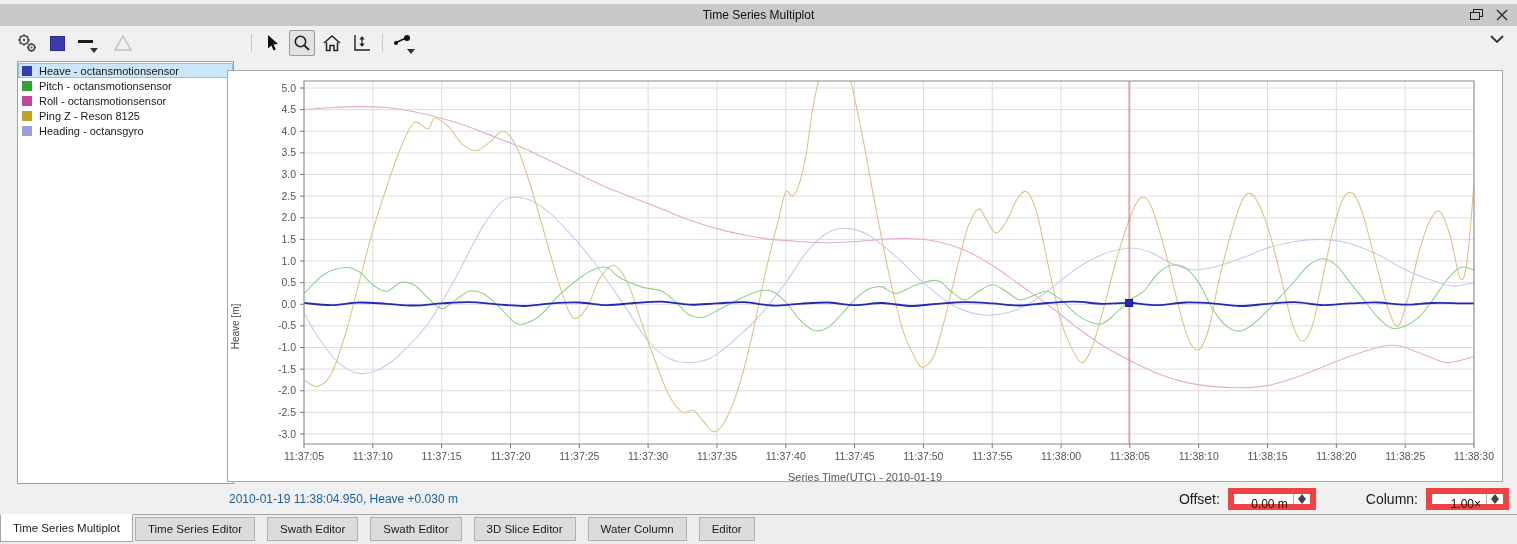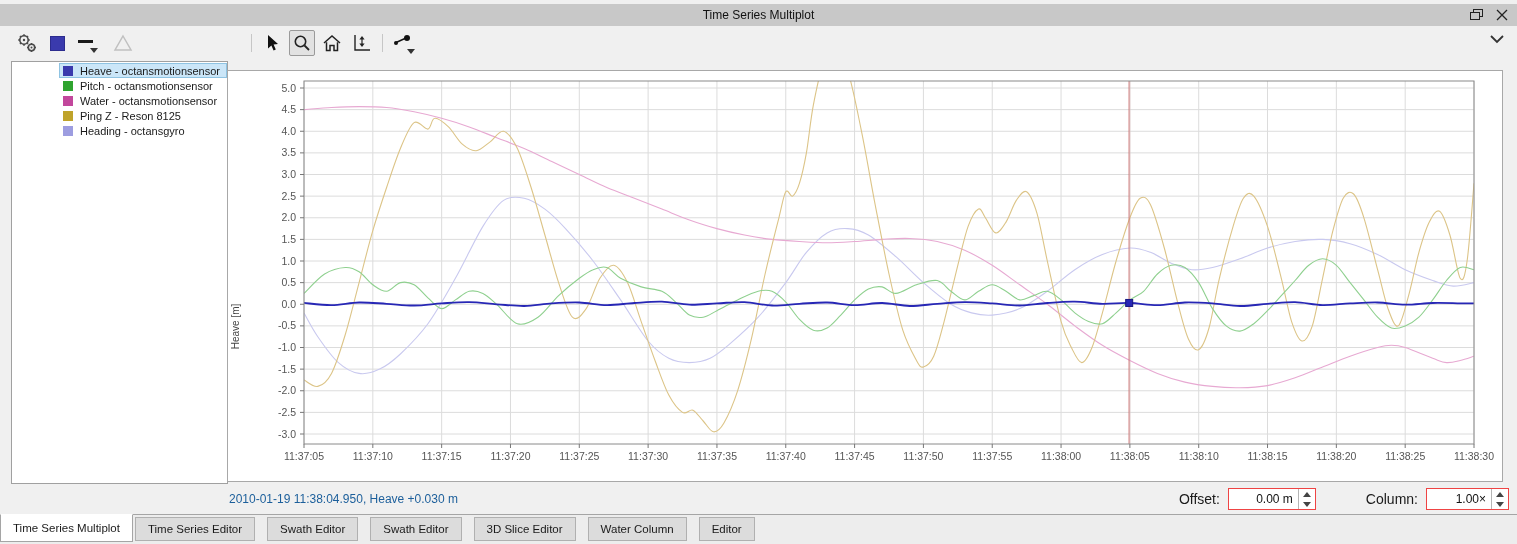--- a/index.html
+++ b/index.html
@@ -24,41 +24,41 @@
   .tool-sep { width:1px; height:18px; background:#c6c6c6; margin:0 5px; }
   .swatch { width:15px; height:15px; background:#3a3aad; border:1px solid #2c2c8e; }
   .linewidth { position:relative; width:18px; height:16px; }
   .linewidth .bar { position:absolute; left:0; top:5px; width:15px; height:3px; background:#1a1a1a; }
   .chev { display:inline-block; width:0; height:0; border-left:4px solid transparent; border-right:4px solid transparent; border-top:5px solid #333; }
   .linewidth .chev, .dotline .chev { position:absolute; right:-2px; bottom:-2px; }
   .dotline { position:relative; width:20px; height:18px; }
   .toolbar-collapse { position:absolute; right:10px; top:32px; }
 
   
-  .legend-panel { position:absolute; left:11px; top:61px; width:217px; height:423px;
-    background:#ffffff; border:1px solid #a0a0a0; overflow:hidden; padding-top:1px;padding-left:47px; }
+  .legend-panel { position:absolute; left:17px; top:61px; width:217px; height:423px;
+    background:#ffffff; border:1px solid #a0a0a0; overflow:hidden; padding-top:1px; }
   .legend-row { display:flex; align-items:center; height:15px; padding:0 2px 0 4px; font-size:11px; color:#1a1a1a; cursor:default; }
   .legend-row.selected { background:#cbe6f8; outline:1px solid #8fc3e2; outline-offset:-1px; }
   .legend-swatch { width:10px; height:10px; margin-right:7px; flex:0 0 auto; }
 
   
   .chart-panel { position:absolute; left:227px; top:70px; width:1276px; height:412px;
     background:#ffffff; border:1px solid #a8a8a8; overflow:hidden; }
   .chart-panel svg { position:absolute; left:0; top:0; }
   .ylabel { position:absolute; left:-25px; top:250px; transform:rotate(-90deg); transform-origin:center;
     font-size:10px; color:#444; width:64px; text-align:center; }
   .xlabel { position:absolute; left:0; width:100%; top:400px; text-align:center; font-size:11px; color:#555; }
 
   
   .statusbar { position:absolute; left:0; top:484px; width:100%; height:30px; background:#f0f0f0;
     display:flex; align-items:center; }
   .readout { margin-left:229px; font-size:12px; color:#1c5f9b; }
   .sb-controls { position:absolute; right:8px; display:flex; align-items:center; gap:8px; }
   .sb-controls label { font-size:14px; color:#1a1a1a; }
-  .spin { display:inline-flex; width:88px; height:22px; background:#fff; border:1px solid #ef4444; }
+  .spin { display:inline-flex; width:88px; height:22px; background:#fff; border:6px solid #ef4444; }
   .spin.narrow { width:83px; }
   .spin-val { flex:1; font-size:12px; color:#111; text-align:right; line-height:20px; padding-right:5px; }
   .spin-btns { width:17px; border-left:1px solid #b5b5b5; display:flex; flex-direction:column; }
   .spin-up,.spin-dn { flex:1; display:flex; align-items:center; justify-content:center; cursor:default; }
   .tri-up { width:0;height:0;border-left:4px solid transparent;border-right:4px solid transparent;border-bottom:5px solid #444; }
   .tri-dn { width:0;height:0;border-left:4px solid transparent;border-right:4px solid transparent;border-top:5px solid #444; }
   .spacer34 { width:34px; }
 
   
   .tabbar { position:absolute; left:0; top:514px; width:100%; height:30px; background:#ededed;
@@ -172,21 +172,21 @@
         <div class="legend-row selected">
           <span class="legend-swatch" style="background: rgb(58, 58, 173);"></span>
           <span>Heave - octansmotionsensor</span>
         </div>
         <div class="legend-row">
           <span class="legend-swatch" style="background: rgb(47, 164, 47);"></span>
           <span>Pitch - octansmotionsensor</span>
         </div>
         <div class="legend-row">
           <span class="legend-swatch" style="background: rgb(194, 71, 156);"></span>
-          <span>Water - octansmotionsensor</span>
+          <span>Roll - octansmotionsensor</span>
         </div>
         <div class="legend-row">
           <span class="legend-swatch" style="background: rgb(191, 163, 42);"></span>
           <span>Ping Z - Reson 8125</span>
         </div>
         <div class="legend-row">
           <span class="legend-swatch" style="background: rgb(157, 157, 224);"></span>
           <span>Heading - octansgyro</span>
         </div>
       </div>
@@ -309,20 +309,21 @@
         <text x="970.7058823529412" y="389" text-anchor="middle" font-size="10.5" fill="#555" font-family="Liberation Sans, sans-serif">11:38:10</text>
         <line x1="1039.5294117647059" y1="373" x2="1039.5294117647059" y2="377" stroke="#777"></line>
         <text x="1039.5294117647059" y="389" text-anchor="middle" font-size="10.5" fill="#555" font-family="Liberation Sans, sans-serif">11:38:15</text>
         <line x1="1108.3529411764705" y1="373" x2="1108.3529411764705" y2="377" stroke="#777"></line>
         <text x="1108.3529411764705" y="389" text-anchor="middle" font-size="10.5" fill="#555" font-family="Liberation Sans, sans-serif">11:38:20</text>
         <line x1="1177.1764705882354" y1="373" x2="1177.1764705882354" y2="377" stroke="#777"></line>
         <text x="1177.1764705882354" y="389" text-anchor="middle" font-size="10.5" fill="#555" font-family="Liberation Sans, sans-serif">11:38:25</text>
         <line x1="1246" y1="373" x2="1246" y2="377" stroke="#777"></line>
         <text x="1246" y="389" text-anchor="middle" font-size="10.5" fill="#555" font-family="Liberation Sans, sans-serif">11:38:30</text>
       </svg>
+    <div class="xlabel">Series Time(UTC) - 2010-01-19</div>
   </div>
 
   <div class="statusbar">
     <span class="readout">2010-01-19 11:38:04.950, Heave +0.030 m</span>
     <span class="sb-controls">
       <label>Offset:</label>
       <span class="spin">
         <span class="spin-val">0.00 m</span>
         <span class="spin-btns">
           <span class="spin-up">

